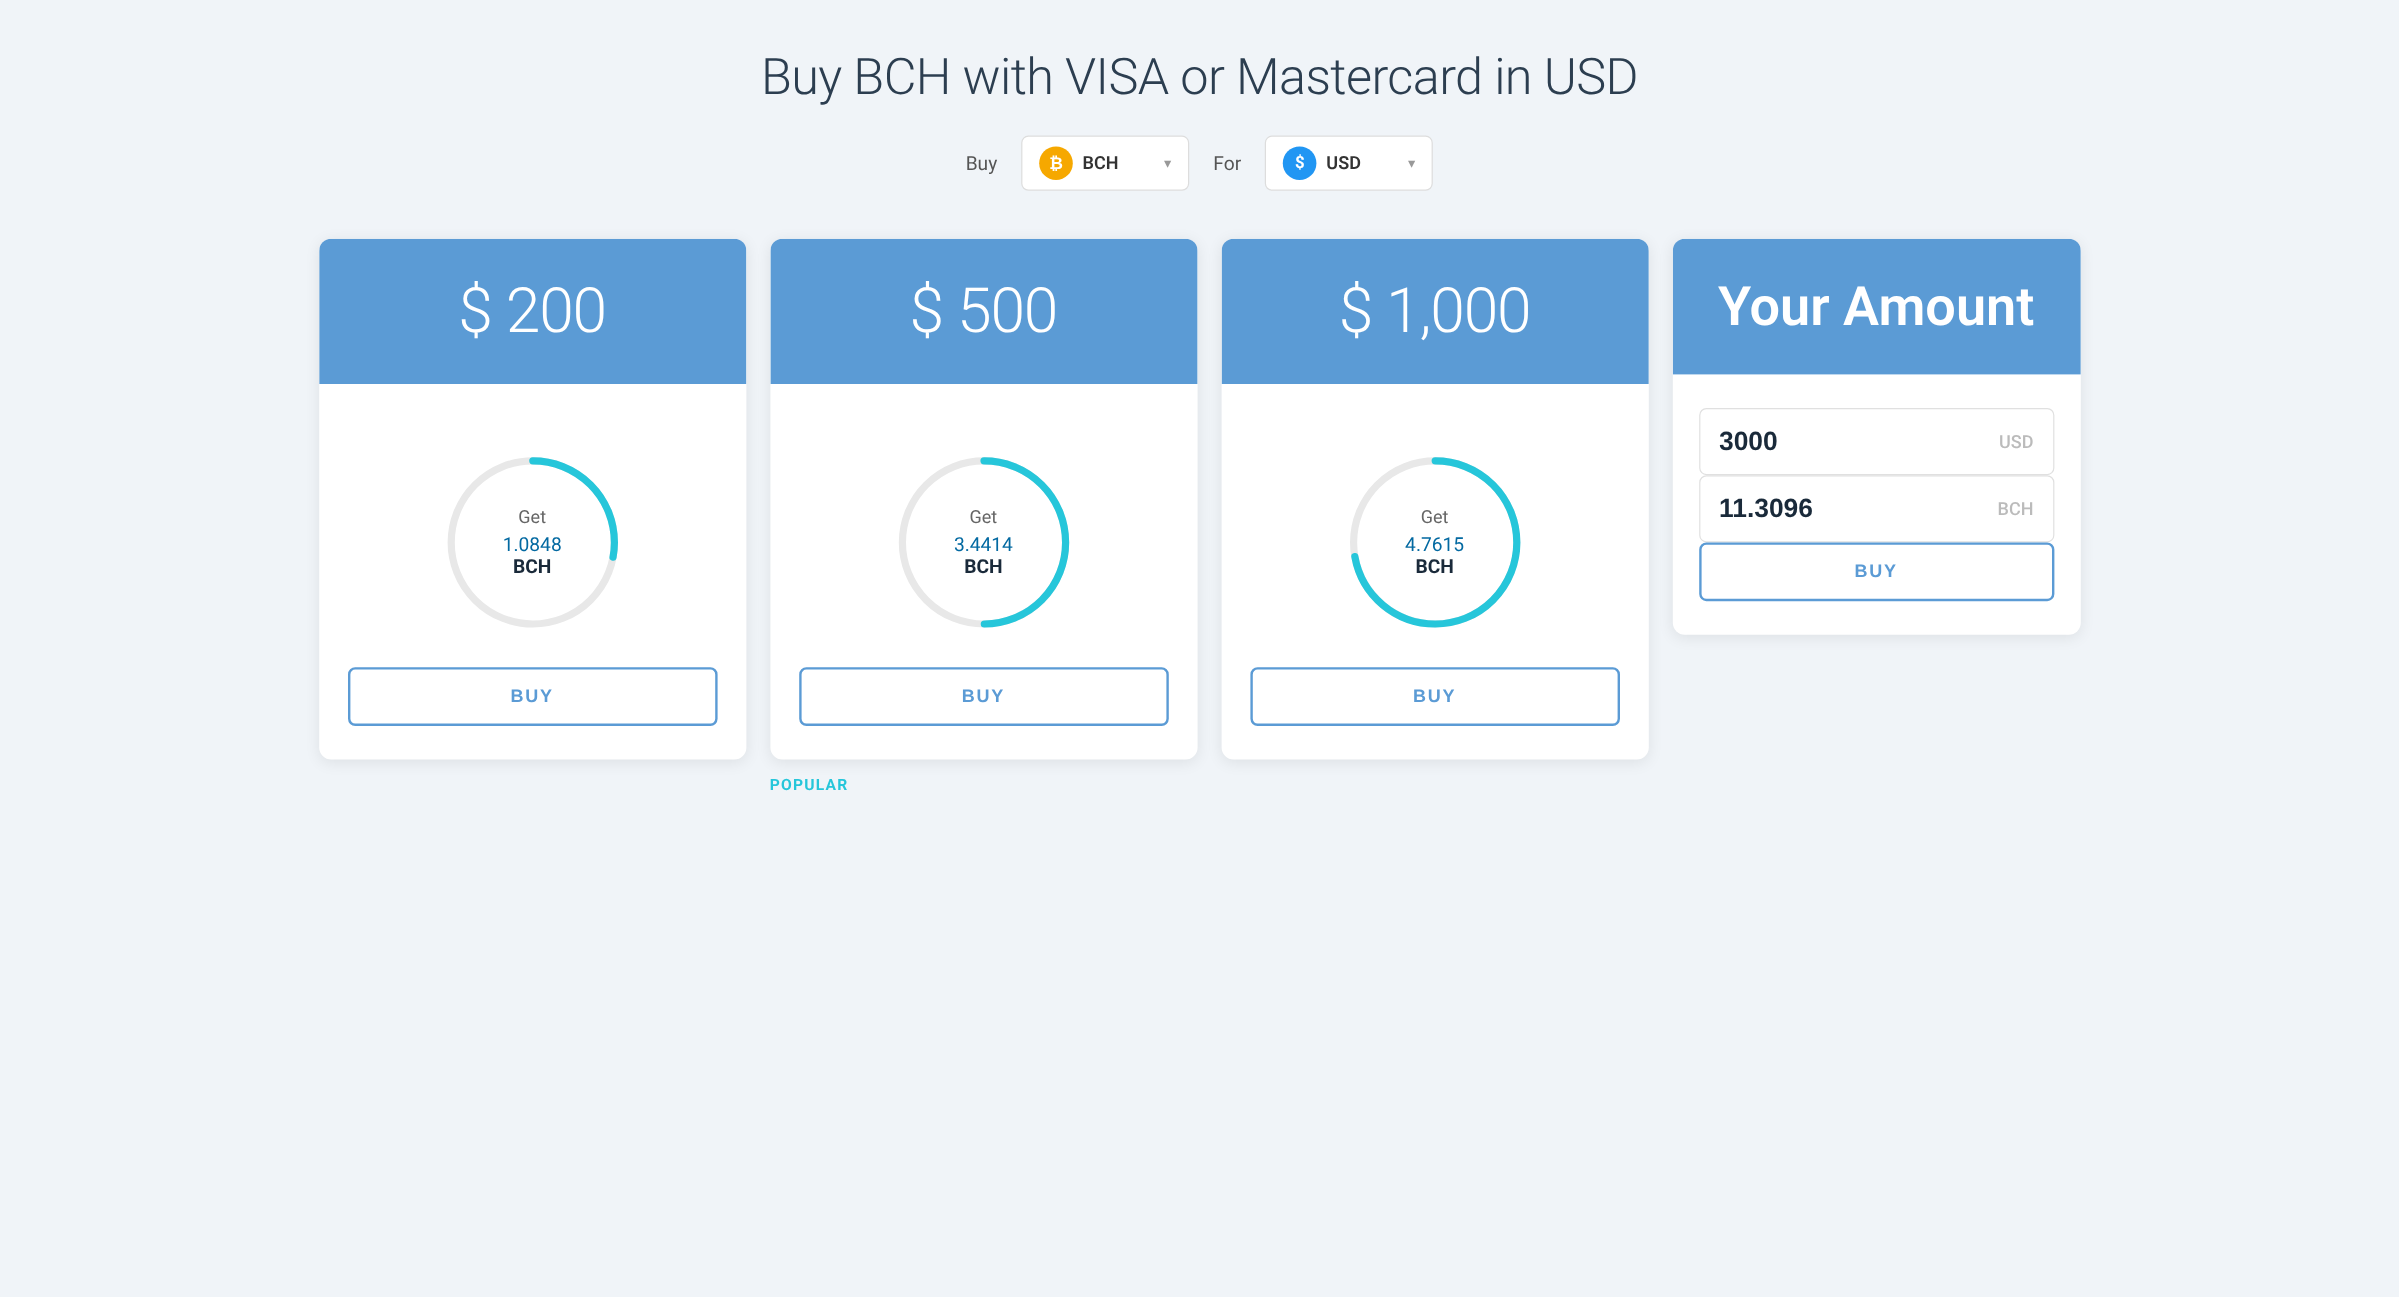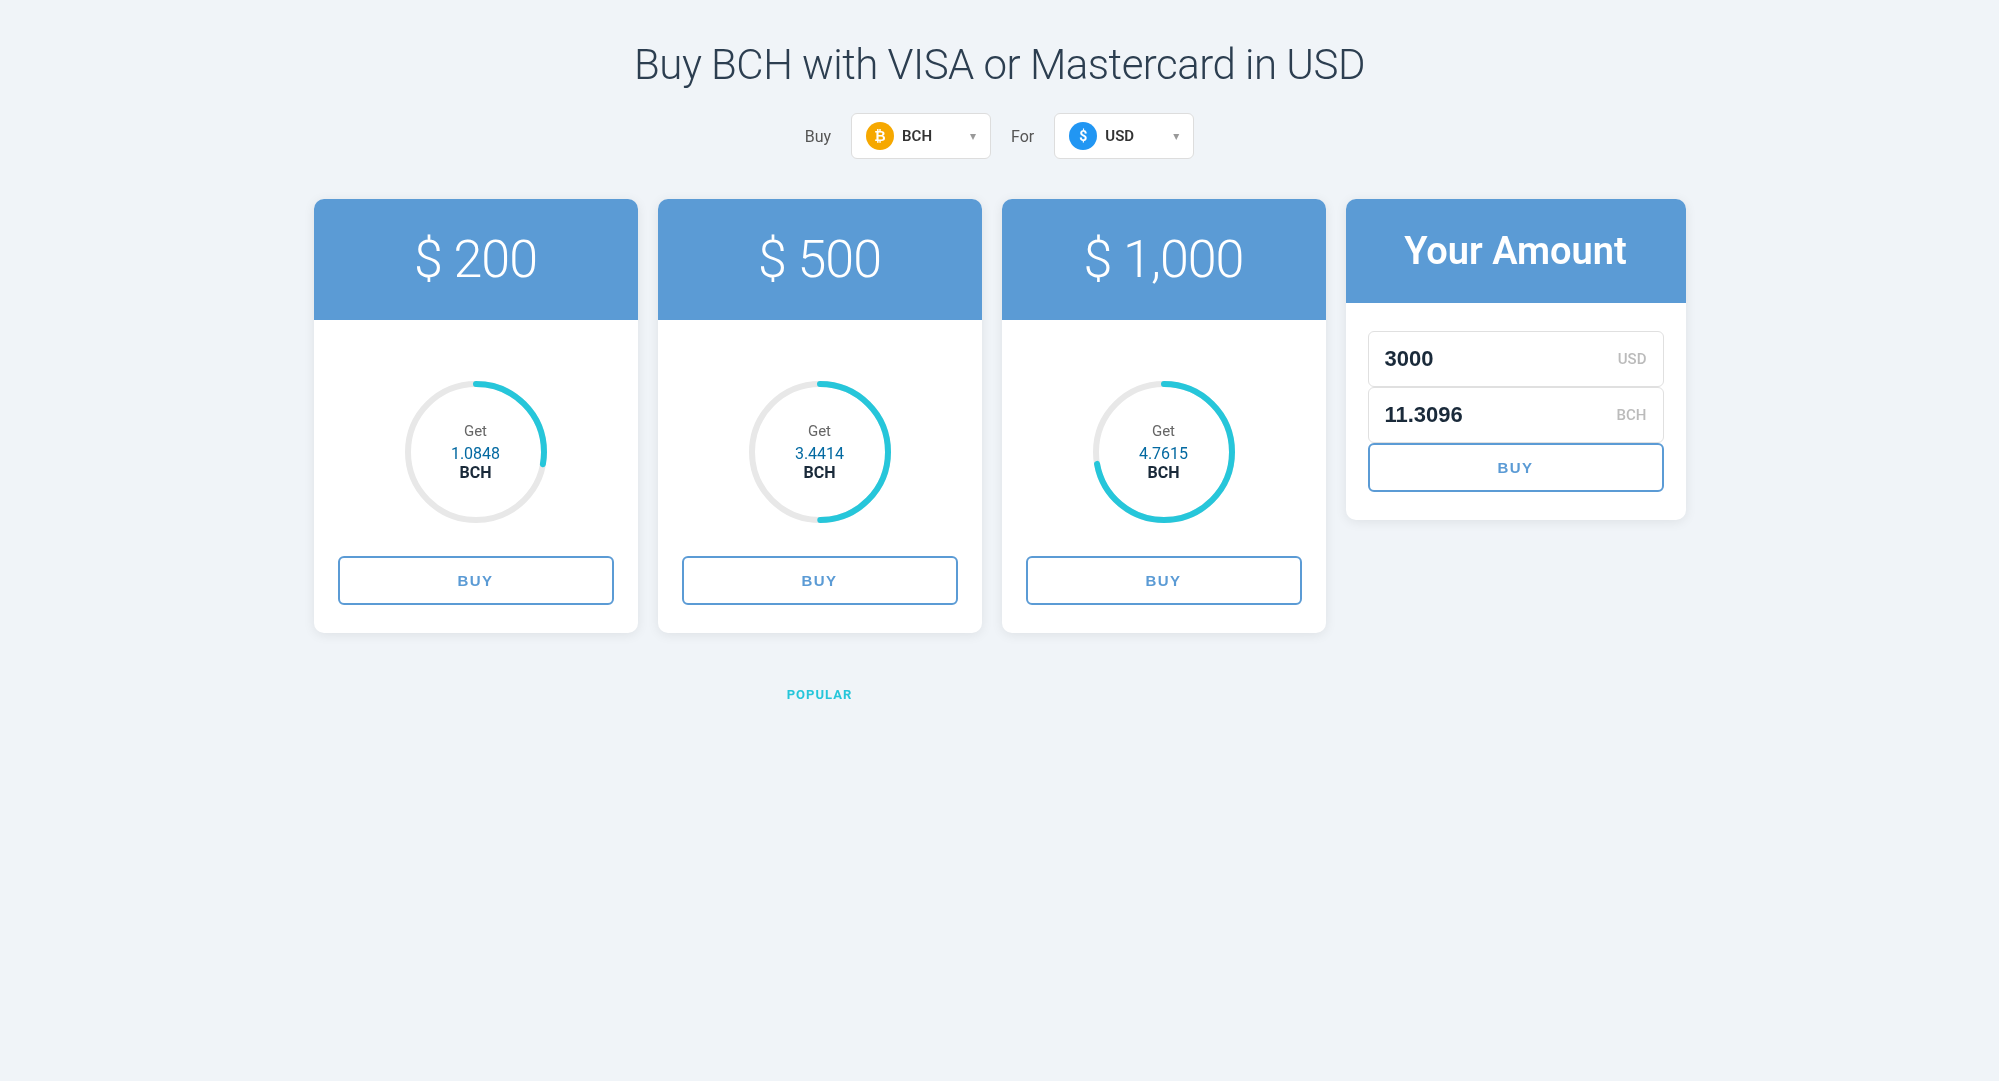--- a/index.html
+++ b/index.html
@@ -83,21 +83,21 @@
     .cards-row {
       display: flex;
       gap: 20px;
       align-items: flex-start;
     }
 
     .card {
       background: #fff;
       border-radius: 10px;
       overflow: hidden;
-      width: 324px;
+      width: 356px;
       box-shadow: 0 2px 12px rgba(0,0,0,0.08);
       position: relative;
     }
 
     .card-header {
       background: #5b9bd5;
       padding: 30px 20px;
       text-align: center;
     }
 
@@ -189,21 +189,21 @@
     }
 
     .your-amount-header {
       background: #5b9bd5;
       padding: 30px 20px;
       text-align: center;
     }
 
     .your-amount-header .title {
       color: #fff;
-      font-size: 38px;
+      font-size: 45px;
       font-weight: 600;
     }
 
     .your-amount-body {
       padding: 28px 22px 28px;
       display: flex;
       flex-direction: column;
     }
 
     .amount-input-row {
@@ -268,21 +268,21 @@
         <div class="circle-text">
           <div class="get-label">Get</div>
           <div class="bch-amount">1.0848</div>
           <div class="bch-unit">BCH</div>
         </div>
       </div>
       <button class="buy-btn">BUY</button>
     </div>
   </div>
 
-  <div style="display:flex;flex-direction:column;align-items:center;gap:40px;">
+  <div style="display:flex;flex-direction:column;align-items:flex-start;">
     <div class="card">
       <div class="card-header">
         <div class="amount">$ 500</div>
       </div>
       <div class="card-body">
         <div class="circle-container">
           <svg width="160" height="160" viewBox="0 0 160 160">
             <circle cx="80" cy="80" r="68" fill="none" stroke="#e8e8e8" stroke-width="6"></circle>
             <circle cx="80" cy="80" r="68" fill="none" stroke="#26c6da" stroke-width="6" stroke-dasharray="427" stroke-dashoffset="214" stroke-linecap="round"></circle>
           </svg>

